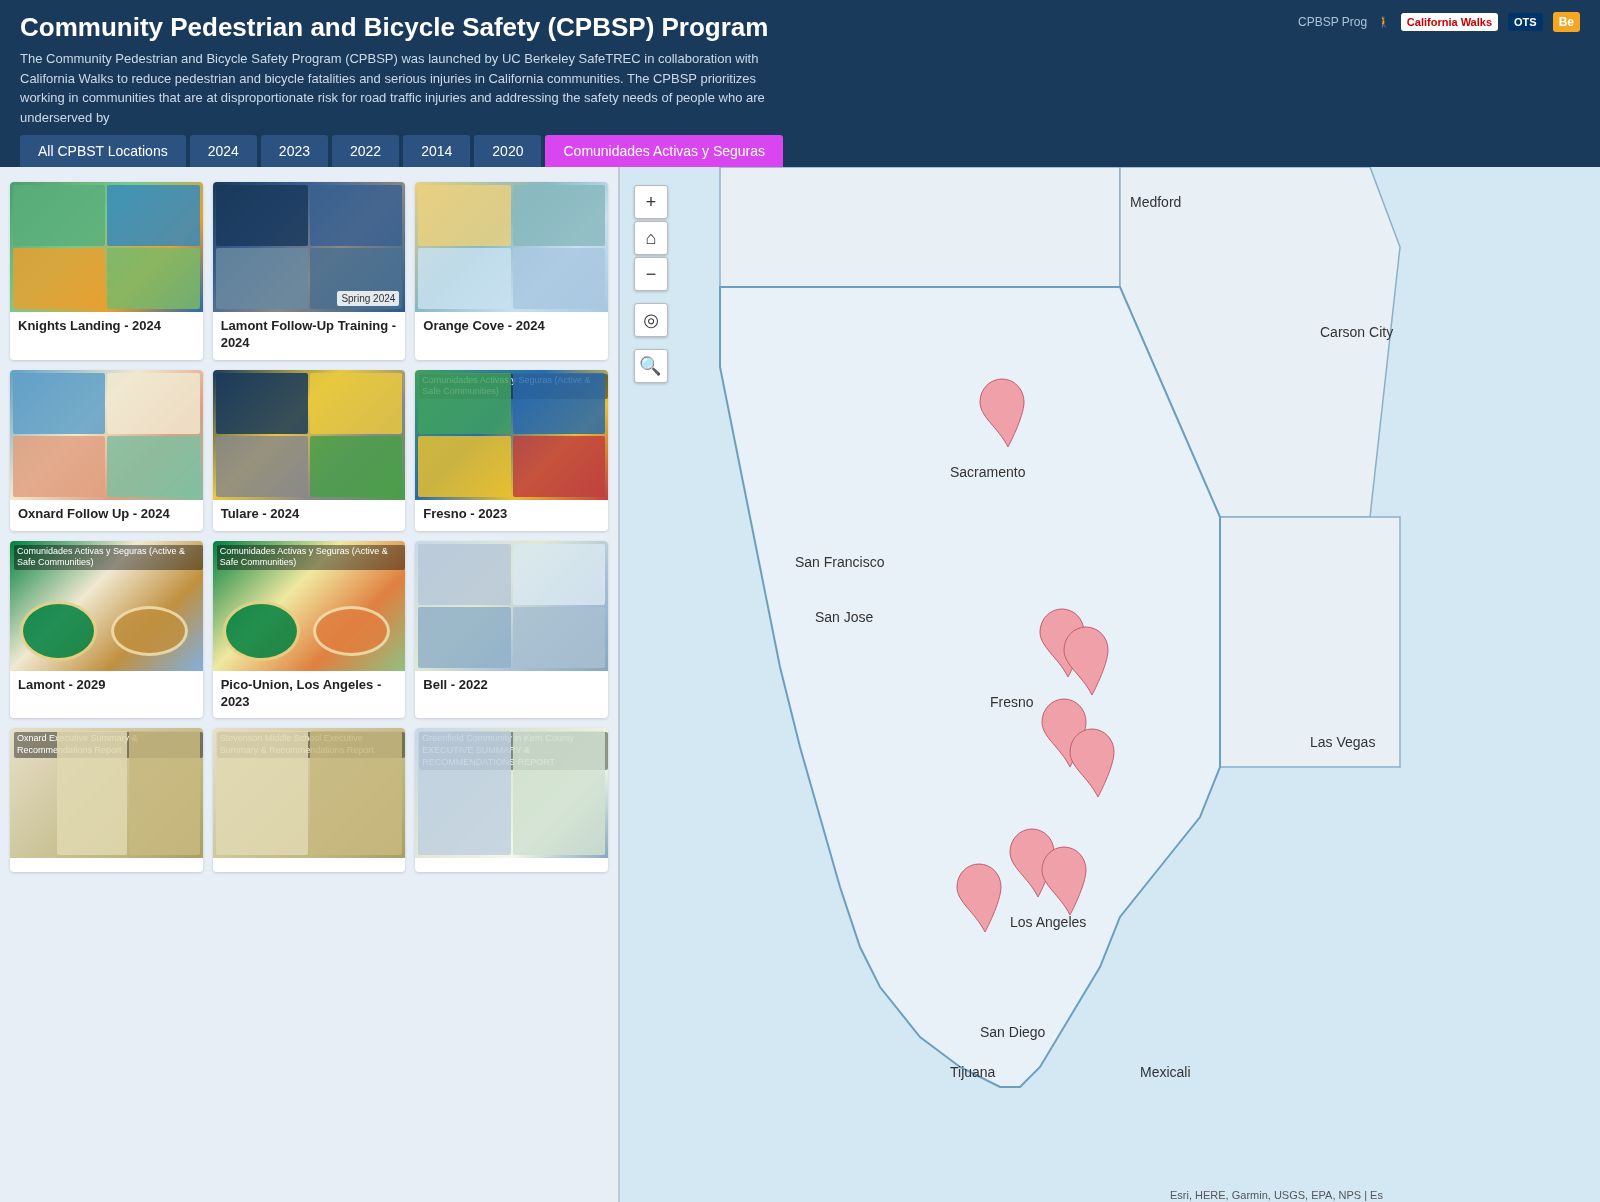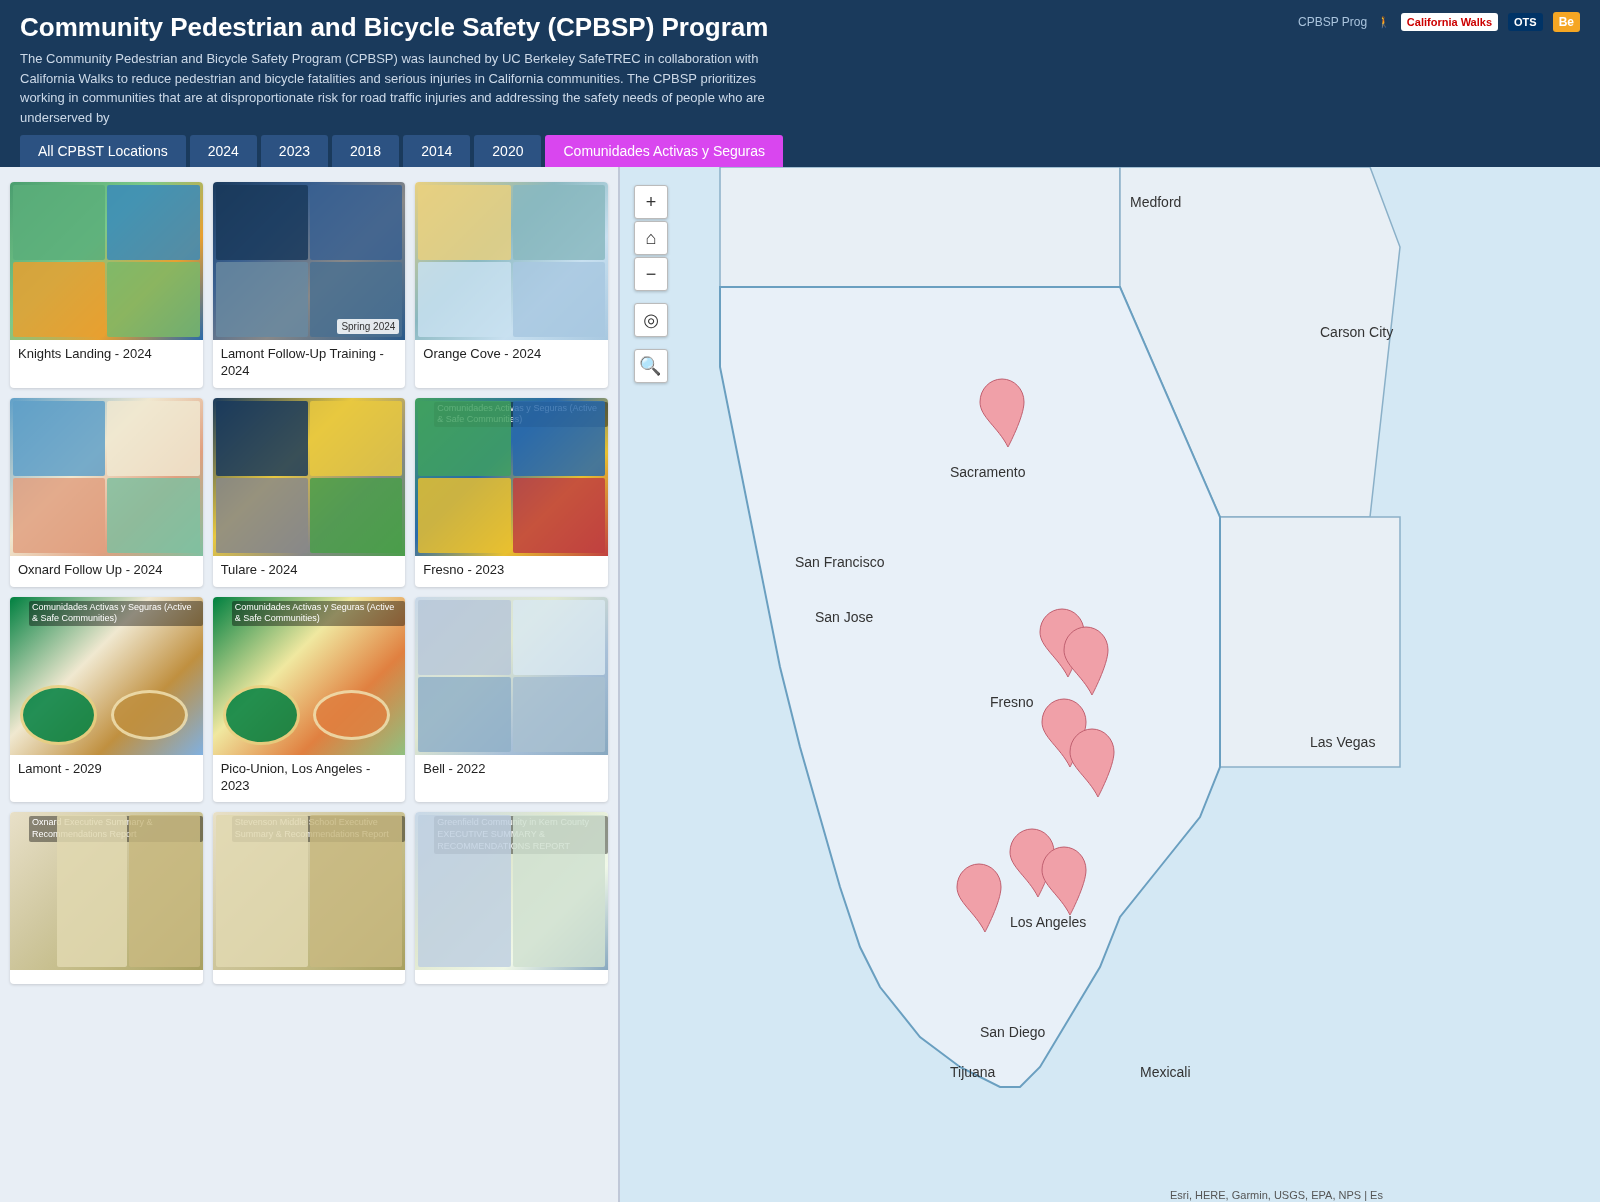--- a/index.html
+++ b/index.html
@@ -108,29 +108,29 @@
     }
     .gallery-item {
       background: white;
       border-radius: 4px;
       overflow: hidden;
       cursor: pointer;
       box-shadow: 0 1px 3px rgba(0,0,0,0.15);
     }
     .gallery-thumb {
       width: 100%;
-      height: 158px;
+      height: 130px;
       position: relative;
       overflow: hidden;
     }
     .gallery-caption {
       padding: 6px 8px 8px 8px;
       font-size: 13px;
       color: #222;
-      font-weight: 400;
+      font-weight: 700;
       line-height: 1.3;
     }
 
     
     .thumb-kl { background: linear-gradient(135deg, #4a9e6f 0%, #7bc98a 40%, #e8a030 70%, #2a6aaa 100%); }
     .thumb-lamont-fu { background: linear-gradient(135deg, #1a3a5c 0%, #3a6090 30%, #888 60%, #2a5a8a 100%); }
     .thumb-orange { background: linear-gradient(135deg, #e8d080 0%, #8ab8c0 40%, #c8e0f0 70%, #a8c8e0 100%); }
     .thumb-oxnard { background: linear-gradient(135deg, #60a0c8 0%, #f0e8d0 40%, #e0a080 70%, #80c0a0 100%); }
     .thumb-tulare { background: linear-gradient(135deg, #1a3a5c 0%, #e8c840 40%, #888 70%, #4a9e4a 100%); }
     .thumb-fresno { background: linear-gradient(135deg, #40a060 0%, #2a6aaa 40%, #e8c030 70%, #c04040 100%); }
@@ -211,21 +211,21 @@
       font-size: 10px;
       padding: 2px 4px;
       border-radius: 2px;
       color: #333;
     }
 
     
     .thumb-text-overlay {
       position: absolute;
       top: 4px;
-      left: 19px;
+      left: 4px;
       font-size: 9px;
       color: white;
       background: rgba(0,0,0,0.4);
       padding: 1px 3px;
       border-radius: 2px;
       line-height: 1.3;
     }
   </style>
 </head>
 <body>
@@ -243,21 +243,21 @@
       <span class="logo-ots">OTS</span>
       <span class="logo-be">Be</span>
     </div>
   </div>
 </div>
 
 <div class="tabs-bar">
   <button class="tab">All CPBST Locations</button>
   <button class="tab">2024</button>
   <button class="tab">2023</button>
-  <button class="tab">2018</button>
+  <button class="tab">2022</button>
   <button class="tab">2014</button>
   <button class="tab">2020</button>
   <button class="tab pink">Comunidades Activas y Seguras</button>
 </div>
 
 <div class="main-content">
 
   <div class="gallery-panel">
     <div class="gallery-grid">
 

